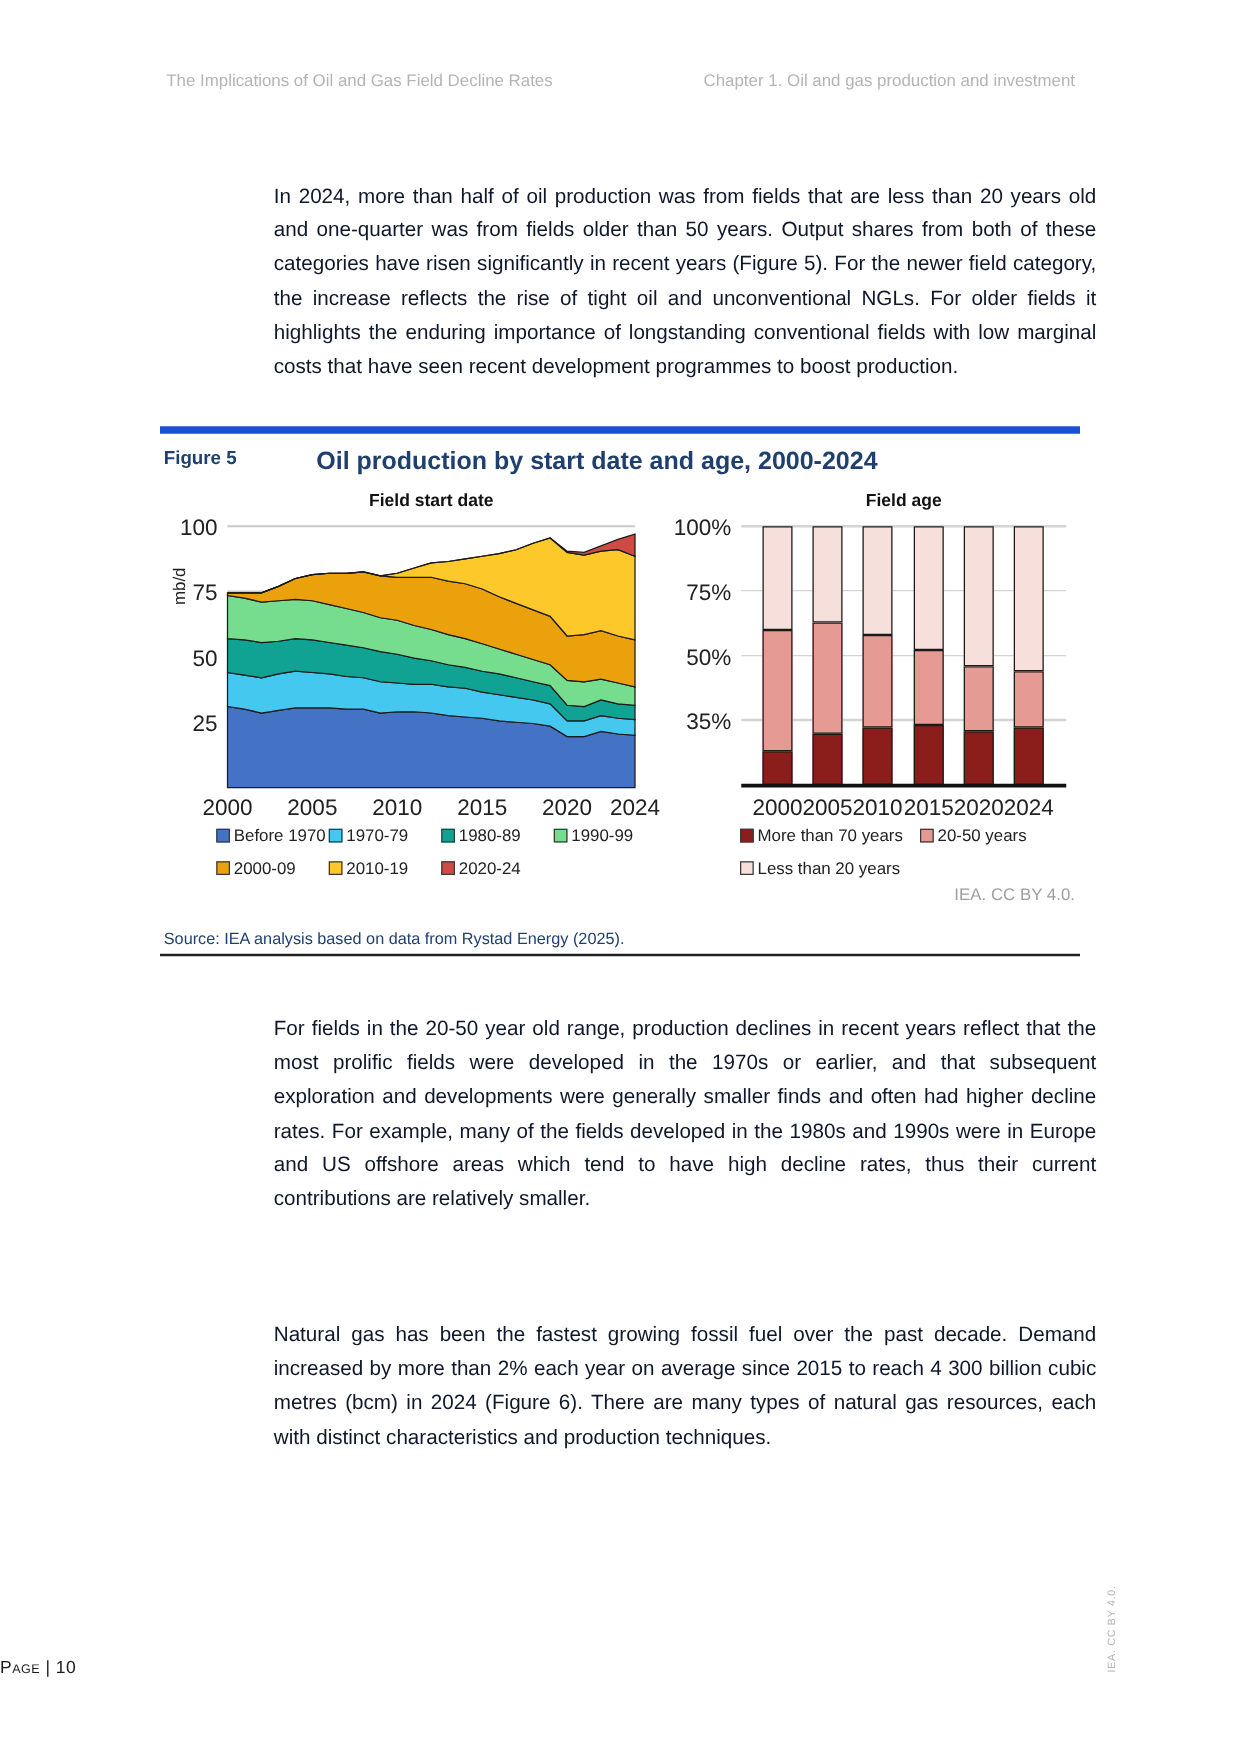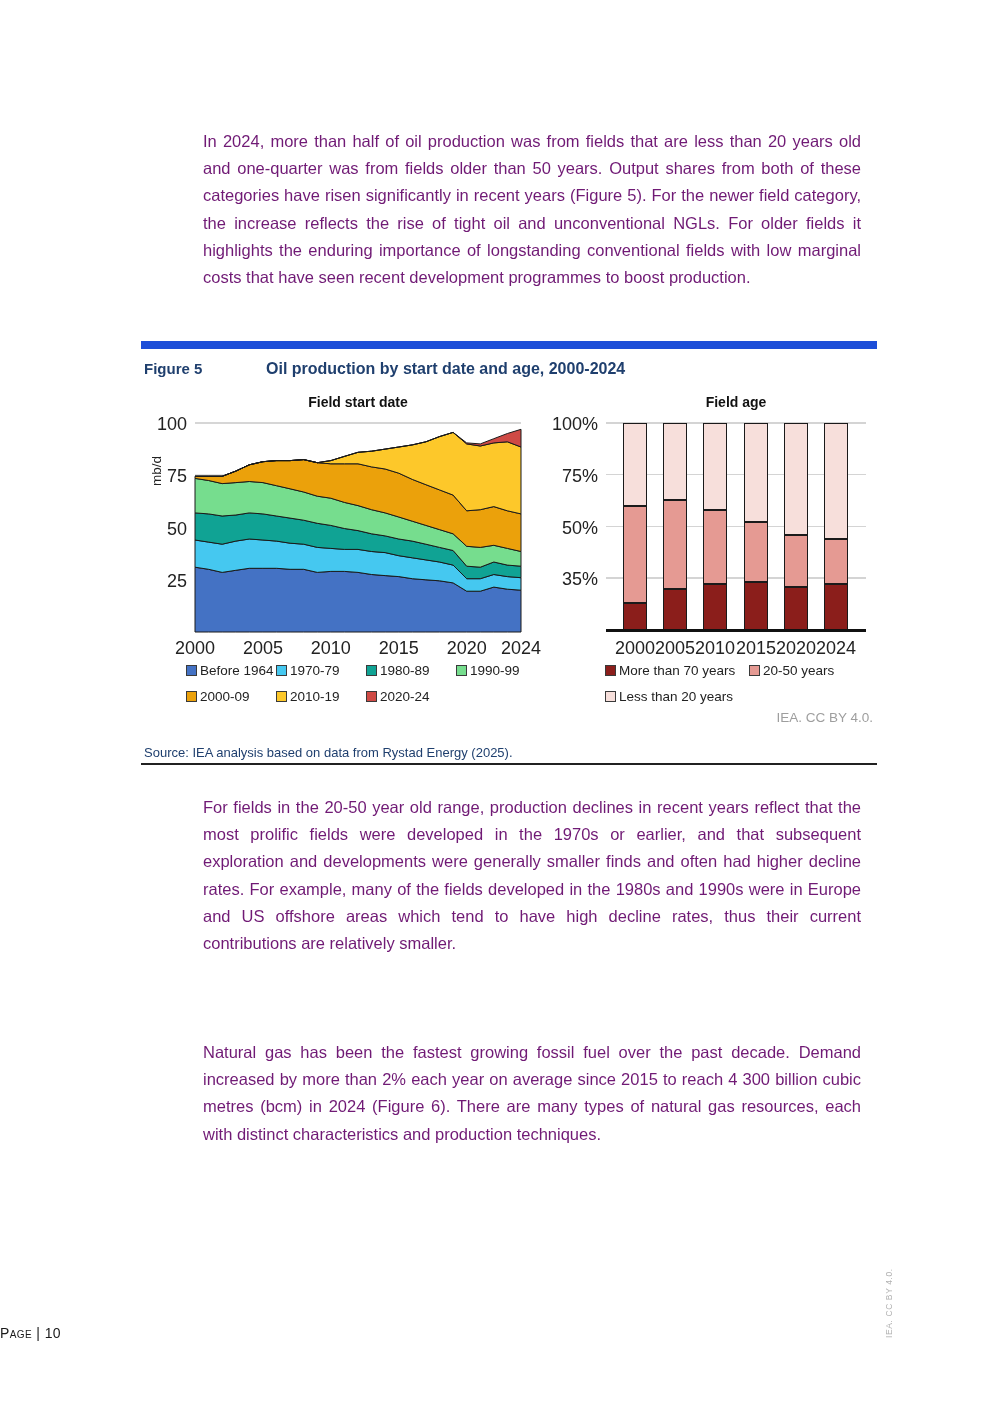--- a/index.html
+++ b/index.html
@@ -1,31 +1,31 @@
 <!DOCTYPE html>
 <html><head>
 <meta charset="utf-8">
 <style>
   html,body{margin:0;padding:0;background:#fff;}
   .page{position:relative;width:992px;height:1403px;background:#ffffff;
         font-family:"Liberation Sans", sans-serif;overflow:hidden;}
   .header{position:absolute;top:57px;left:133px;width:727px;display:flex;
           justify-content:space-between;font-size:13.5px;color:#b4b4b4;}
-  .para{position:absolute;left:203px;width:658px;margin:0;font-size:16.5px;
-        line-height:27.2px;color:#701a75;text-align:justify;}
+  .para{position:absolute;left:203px;width:658px;margin:16px;font-size:16.5px;
+        line-height:27.2px;color:#0f172a;text-align:justify;}
   #p1{top:128px;}
   #p2{top:794px;}
   #p3{top:1039px;}
   h1.section{position:absolute;left:132px;top:982px;margin:0;font-size:31px;
              font-weight:bold;color:#28497B;letter-spacing:-0.3px;}
-  .figure-block{position:absolute;left:141px;top:341px;width:736px;height:424px;
-                border-top:8px solid #1d4ed8;border-bottom:2px solid #212121;
+  .figure-block{position:absolute;left:128px;top:341px;width:736px;height:424px;
+                border-top:6px solid #1d4ed8;border-bottom:2px solid #212121;
                 box-sizing:border-box;}
   .fig-label{position:absolute;top:11px;left:3px;font-size:15px;font-weight:bold;color:#1F3F6E;}
-  .fig-title{position:absolute;top:11px;left:125px;font-size:16px;font-weight:bold;color:#1F3F6E;}
+  .fig-title{position:absolute;top:11px;left:125px;font-size:20px;font-weight:bold;color:#1F3F6E;}
   .charts{position:absolute;left:0;top:42px;width:736px;height:290px;}
   .charts div{position:absolute;}
   .chart-title{font-weight:bold;font-size:14px;color:#111;text-align:center;}
   .tick{font-size:18px;color:#222;}
   .legend-item{display:flex;align-items:center;font-size:13.5px;color:#222;}
   .legend-swatch{width:11px;height:11px;border:1px solid #3a3a3a;margin-right:3px;
                  box-sizing:border-box;flex:0 0 auto;position:static !important;}
   .legend-text{position:static !important;white-space:nowrap;}
   .attribution{position:absolute;top:361px;right:4px;font-size:13.5px;color:#9e9e9e;}
   .source{position:absolute;top:396px;left:3px;font-size:13px;color:#1F3F6E;}
@@ -33,20 +33,24 @@
           font-size:14px;color:#1a1a1a;font-variant:small-caps;letter-spacing:0.4px;}
   .side-note{position:absolute;left:884px;top:1338px;width:90px;font-size:8.5px;
              color:#b2b2b2;letter-spacing:0.6px;transform:rotate(-90deg);
              transform-origin:0 0;white-space:nowrap;}
 </style>
 </head>
 <body>
 
 <div class="page">
 
+  <div class="header">
+    <span>The Implications of Oil and Gas Field Decline Rates</span>
+    <span>Chapter 1. Oil and gas production and investment</span>
+  </div>
 
   <p class="para" id="p1">In 2024, more than half of oil production was from fields that are less than 20 years old and one-quarter was from fields older than 50 years. Output shares from both of these categories have risen significantly in recent years (Figure 5). For the newer field category, the increase reflects the rise of tight oil and unconventional NGLs. For older fields it highlights the enduring importance of longstanding conventional fields with low marginal costs that have seen recent development programmes to boost production.</p>
 
   <div class="figure-block">
     <span class="fig-label">Figure 5</span>
     <span class="fig-title">Oil production by start date and age, 2000-2024</span>
     <div class="charts" id="charts-row">
         <div class="chart-title" style="left: 54px; top: 3px; width: 326px;">Field start date</div>
         <div style="left: 8px; top: 112px; width: 64px; font-size: 13.5px; color: rgb(34, 34, 34); transform: rotate(-90deg); transform-origin: 0px 0px; text-align: center;">mb/d</div>
         <div class="tick" style="left: 0px; top: 179.75px; width: 46px; text-align: right;">25</div>
@@ -67,21 +71,21 @@
           <path d="M0.0,53.3L13.6,53.3L27.2,53.3L40.8,48.1L54.3,41.8L67.9,38.7L81.5,37.6L95.1,37.6L108.7,36.6L122.3,39.7L135.8,37.6L149.4,33.4L163.0,29.3L176.6,28.2L190.2,26.1L203.8,24.0L217.3,21.9L230.9,18.8L244.5,13.6L258.1,9.4L271.7,19.9L285.3,20.9L298.8,15.7L312.4,10.5L326.0,6.3L326.0,24.0L312.4,18.8L298.8,19.9L285.3,23.0L271.7,20.9L258.1,9.4L244.5,13.6L230.9,18.8L217.3,21.9L203.8,24.0L190.2,26.1L176.6,28.2L163.0,29.3L149.4,33.4L135.8,37.6L122.3,39.7L108.7,36.6L95.1,37.6L81.5,37.6L67.9,38.7L54.3,41.8L40.8,48.1L27.2,53.3L13.6,53.3L0.0,53.3Z" fill="#CF4A45" stroke="#1a1a1a" stroke-width="1"></path>
         </svg>
         <div class="tick" style="left: 30px; top: 247px; width: 48px; text-align: center;">2000</div>
         <div class="tick" style="left: 97.9167px; top: 247px; width: 48px; text-align: center;">2005</div>
         <div class="tick" style="left: 165.833px; top: 247px; width: 48px; text-align: center;">2010</div>
         <div class="tick" style="left: 233.75px; top: 247px; width: 48px; text-align: center;">2015</div>
         <div class="tick" style="left: 301.667px; top: 247px; width: 48px; text-align: center;">2020</div>
         <div class="tick" style="left: 356px; top: 247px; width: 48px; text-align: center;">2024</div>
         <div class="legend-item" style="left: 45px; top: 272px;">
           <span class="legend-swatch" style="background: rgb(68, 114, 196);"></span>
-          <span class="legend-text">Before 1964</span>
+          <span class="legend-text">Before 1970</span>
         </div>
         <div class="legend-item" style="left: 135px; top: 272px;">
           <span class="legend-swatch" style="background: rgb(69, 200, 240);"></span>
           <span class="legend-text">1970-79</span>
         </div>
         <div class="legend-item" style="left: 225px; top: 272px;">
           <span class="legend-swatch" style="background: rgb(16, 163, 148);"></span>
           <span class="legend-text">1980-89</span>
         </div>
         <div class="legend-item" style="left: 315px; top: 272px;">

